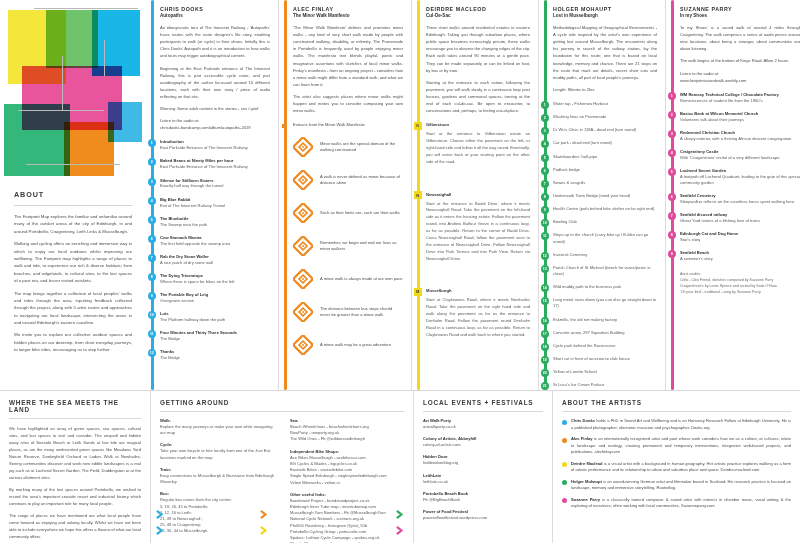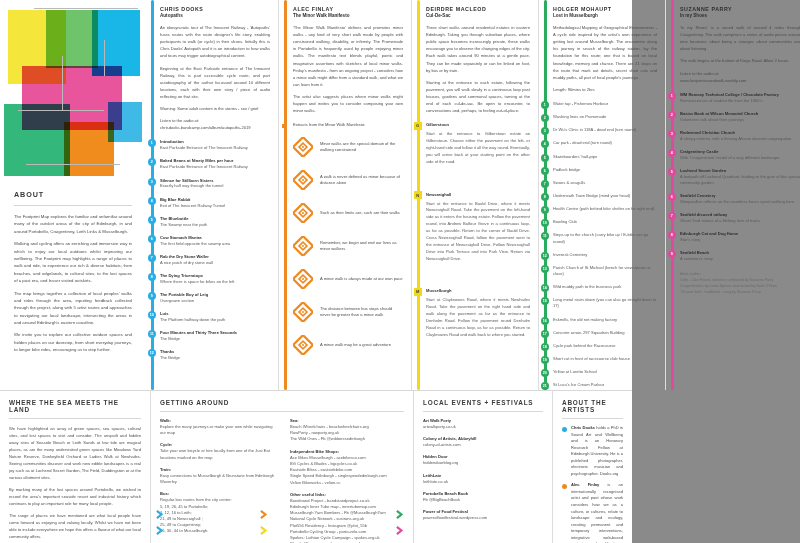--- a/index.html
+++ b/index.html
@@ -3,21 +3,21 @@
 <meta charset="utf-8">
 <style>
   * { box-sizing: border-box; margin:0; padding:0; }
   html,body{ background:#8a8a8a; }
   body{
     font-family:"Liberation Sans", sans-serif;
     width:800px; height:543px; overflow:hidden;
     position:relative;
   }
   #page{
-    width:632px; height:543px; background:#ffffff; position:relative;
+    width:800px; height:543px; background:#ffffff; position:relative;
     display:flex; flex-direction:column;
   }
   
   .top{ display:flex; height:390px; }
 
   
   .col-art{ width:146px; position:relative; padding:4px 4px 0 4px; }
   .artwork{ position:relative; width:138px; height:172px; overflow:hidden; }
   .sw{ position:absolute; mix-blend-mode:multiply; }
   .sw.yellow{ left:4px; top:6px; width:58px; height:74px; background:#f5e63c; }

